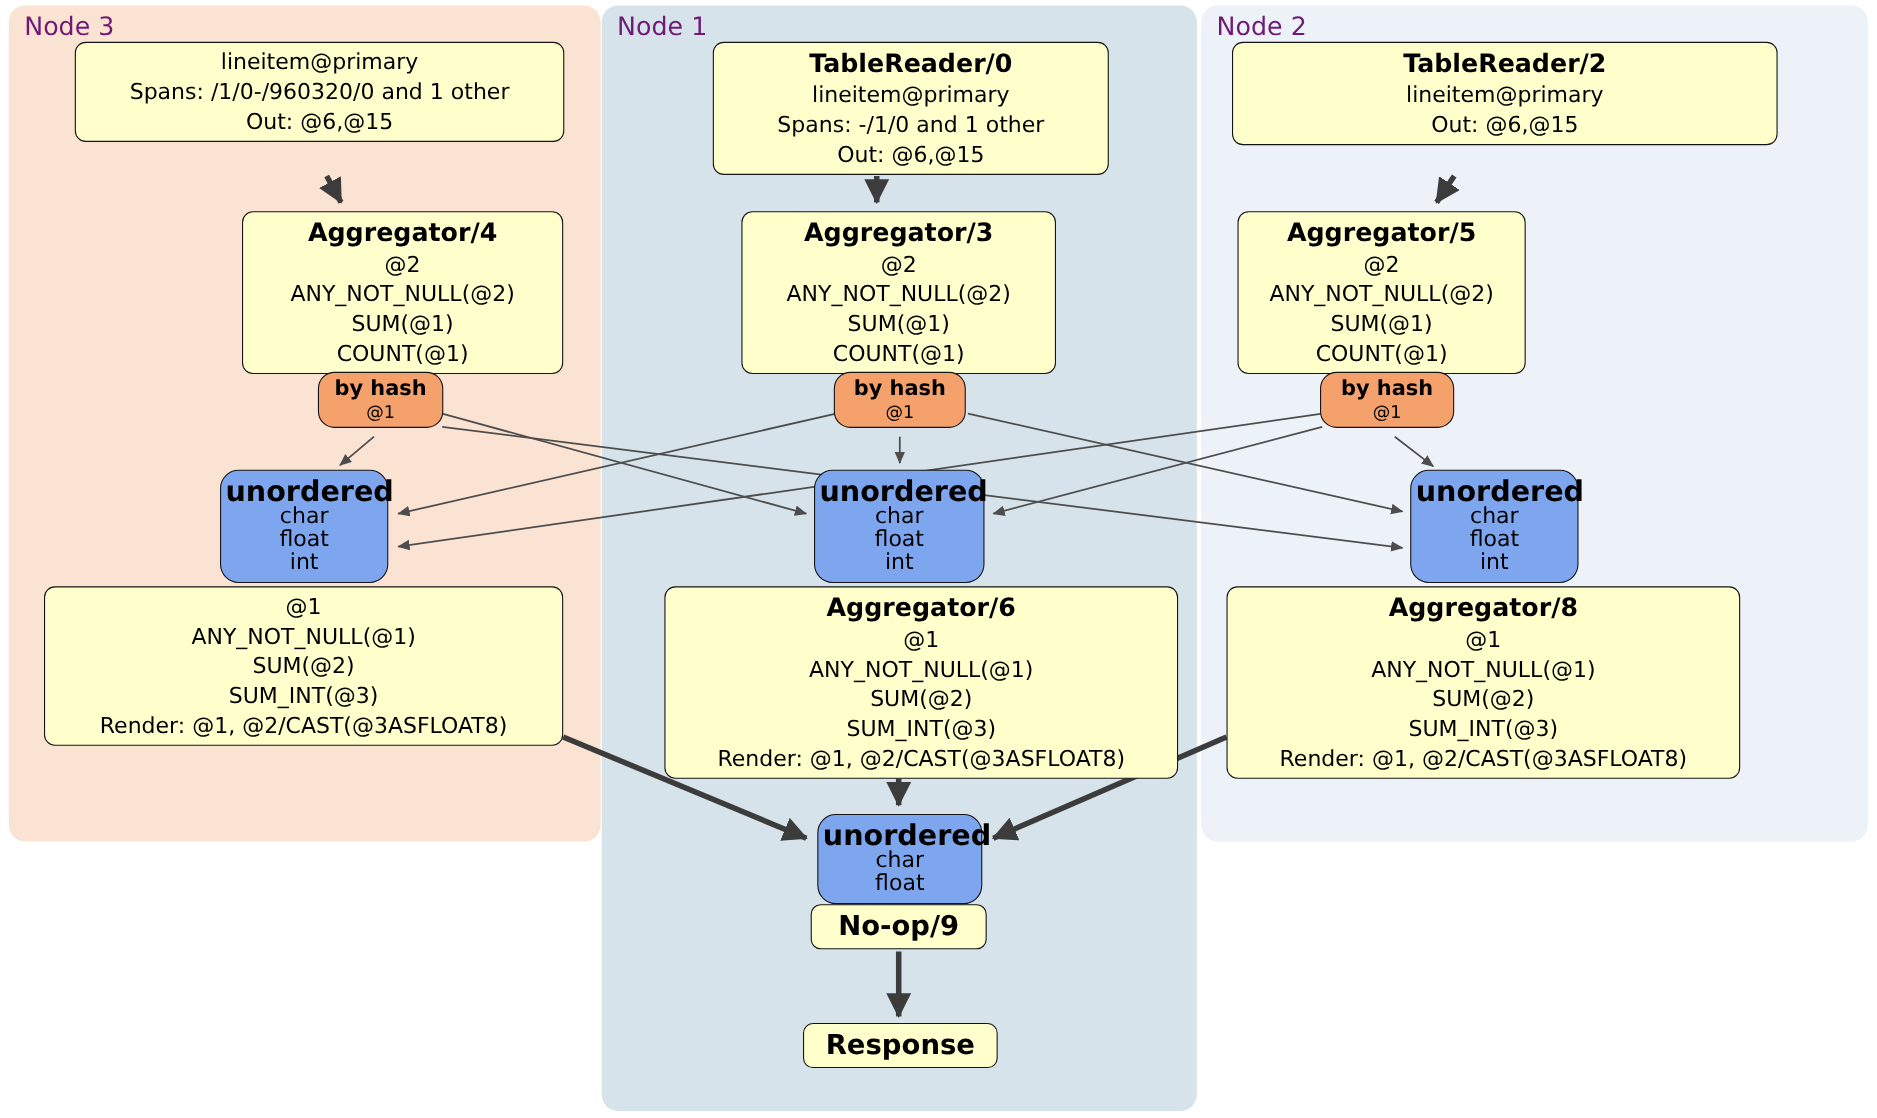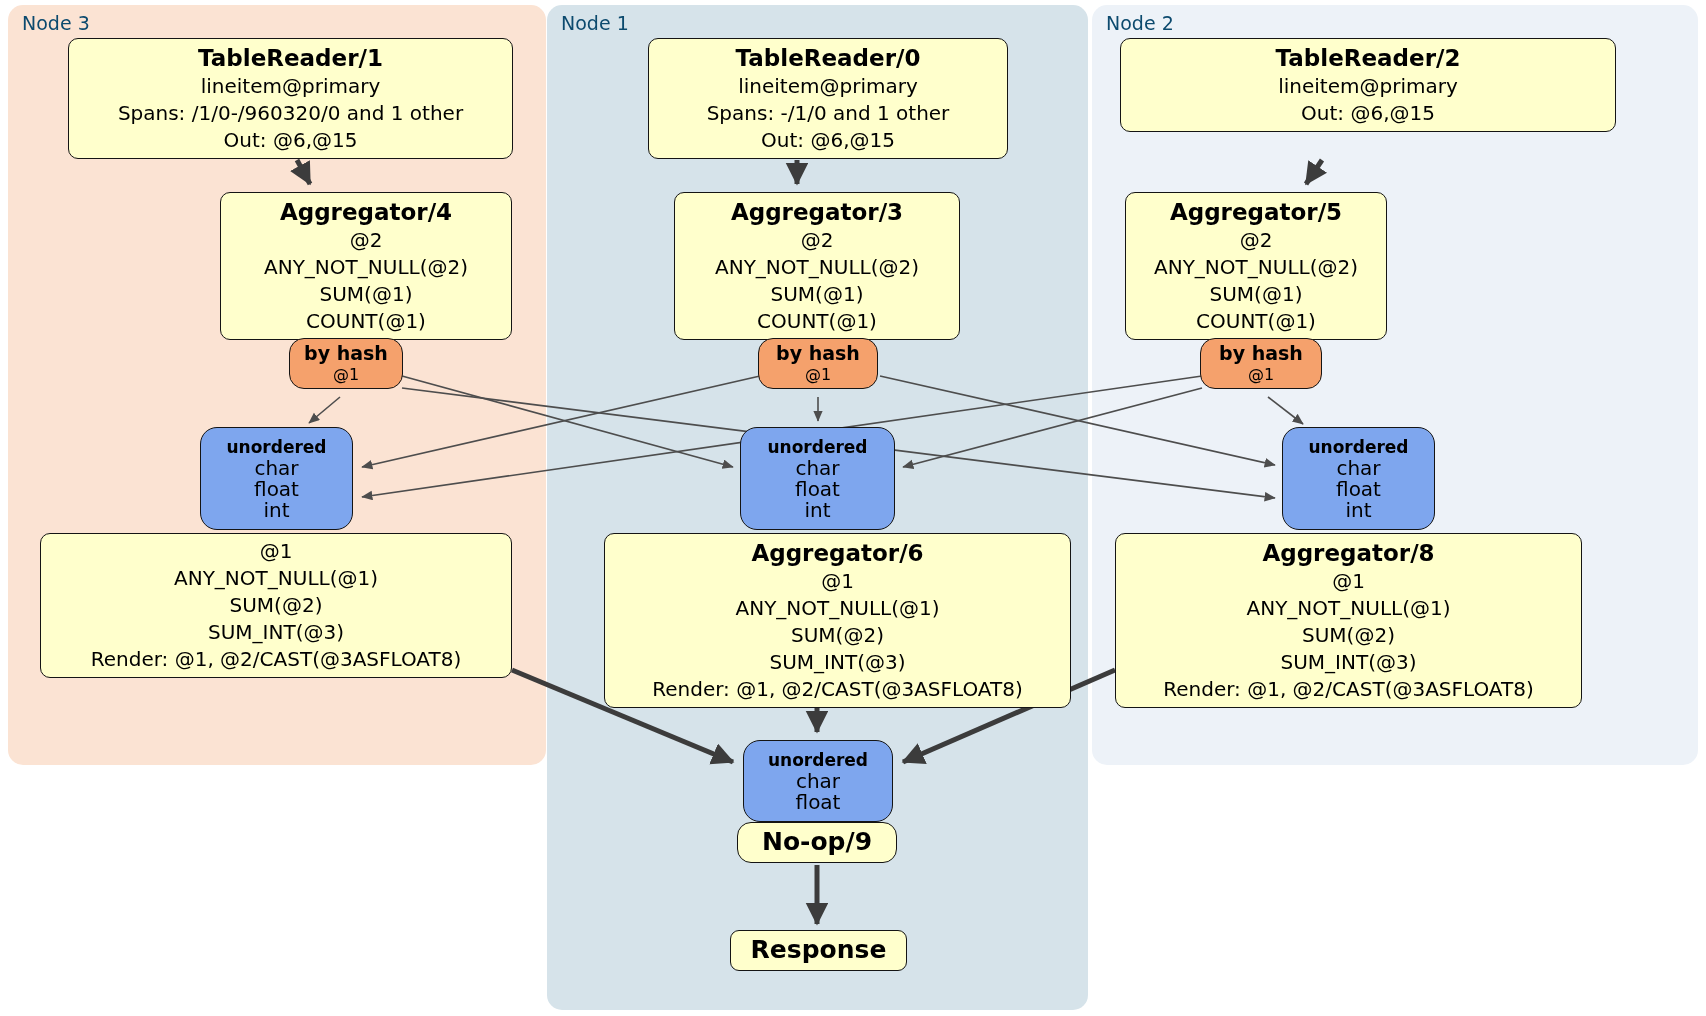--- a/index.html
+++ b/index.html
@@ -4,39 +4,39 @@
 <style>
   html,body{margin:0;padding:0;background:#ffffff;}
   #canvas{
     position:relative;width:1706px;height:1016px;overflow:hidden;
     font-family:"DejaVu Sans","Liberation Sans",sans-serif;color:#000;background:#ffffff;
   }
   .region{position:absolute;border-radius:15px;}
   #region-node3{left:8px;top:5px;width:538px;height:760px;background:var(--node3-bg,#fbe3d3);}
   #region-node1{left:547px;top:5px;width:541px;height:1005px;background:var(--node1-bg,#d6e3ea);}
   #region-node2{left:1092px;top:5px;width:606px;height:760px;background:var(--node2-bg,#edf2f8);}
-  .region-label{position:absolute;font-size:19px;color:#0c4a6e;}
+  .region-label{position:absolute;font-size:23px;color:#701a75;}
   #edges{position:absolute;left:0;top:0;width:1706px;height:1016px;pointer-events:none;}
   .op{
     position:absolute;background:var(--op-fill,#ffffcc);border:1.6px solid #141414;border-radius:10px;
     text-align:center;padding:4px 6px;box-sizing:border-box;white-space:nowrap;
   }
   .op-title{font-size:23px;font-weight:bold;line-height:30px;}
   .op-line{font-size:20px;line-height:27px;}
   .router{
     position:absolute;background:var(--router-fill,#f5a16c);border:1.6px solid #141414;border-radius:15px;
     text-align:center;padding:3px 4px;box-sizing:border-box;white-space:nowrap;
   }
   .router .r-title{font-size:19px;font-weight:bold;line-height:23px;}
   .router .r-line{font-size:16px;line-height:20px;}
   .sync{
     position:absolute;background:var(--sync-fill,#7ea6ee);border:1.6px solid #141414;border-radius:17px;
     text-align:center;padding:8px 4px;box-sizing:border-box;white-space:nowrap;
   }
-  .sync .s-title{font-size:17px;font-weight:bold;line-height:22px;}
+  .sync .s-title{font-size:26px;font-weight:bold;line-height:22px;}
   .sync .s-line{font-size:20px;line-height:21px;}
   .mini{
     position:absolute;background:var(--op-fill,#ffffcc);border:1.9px solid #141414;border-radius:9px;
     text-align:center;box-sizing:border-box;white-space:nowrap;
     font-size:25px;font-weight:bold;line-height:37px;height:41px;
   }
 </style>
 </head>
 <body>
 
@@ -77,21 +77,20 @@
       <path d="M797,160 L797,184" marker-end="url(#athick)"></path>
       <path d="M1322,160 L1306,184" marker-end="url(#athick)"></path>
       <path d="M512,670 L733,762" marker-end="url(#athick)"></path>
       <path d="M817,708 L817,732" marker-end="url(#athick)"></path>
       <path d="M1115,670 L903,762" marker-end="url(#athick)"></path>
       <path d="M817,865 L817,924" marker-end="url(#athick)"></path>
     </g>
   </svg>
 
   <div class="op" style="left:68px;top:38px;width:445px;">
-    <div class="op-title">TableReader/1</div>
     <div class="op-line">lineitem@primary</div>
     <div class="op-line">Spans: /1/0-/960320/0 and 1 other</div>
     <div class="op-line">Out: @6,@15</div>
   </div>
   <div class="op" style="left:220px;top:192px;width:292px;">
     <div class="op-title">Aggregator/4</div>
     <div class="op-line">@2</div>
     <div class="op-line">ANY_NOT_NULL(@2)</div>
     <div class="op-line">SUM(@1)</div>
     <div class="op-line">COUNT(@1)</div>
@@ -175,16 +174,16 @@
     <div class="op-line">SUM(@2)</div>
     <div class="op-line">SUM_INT(@3)</div>
     <div class="op-line">Render: @1, @2/CAST(@3ASFLOAT8)</div>
   </div>
 
   <div class="sync" style="left:743px;top:740px;width:150px;">
     <div class="s-title">unordered</div>
     <div class="s-line">char</div>
     <div class="s-line">float</div>
   </div>
-  <div class="mini" style="left:737px;top:822px;width:160px;border-radius:14px;">No-op/9</div>
+  <div class="mini" style="left:737px;top:822px;width:160px;">No-op/9</div>
   <div class="mini" style="left:730px;top:930px;width:177px;">Response</div>
 
 </div>
 
 </body></html>

